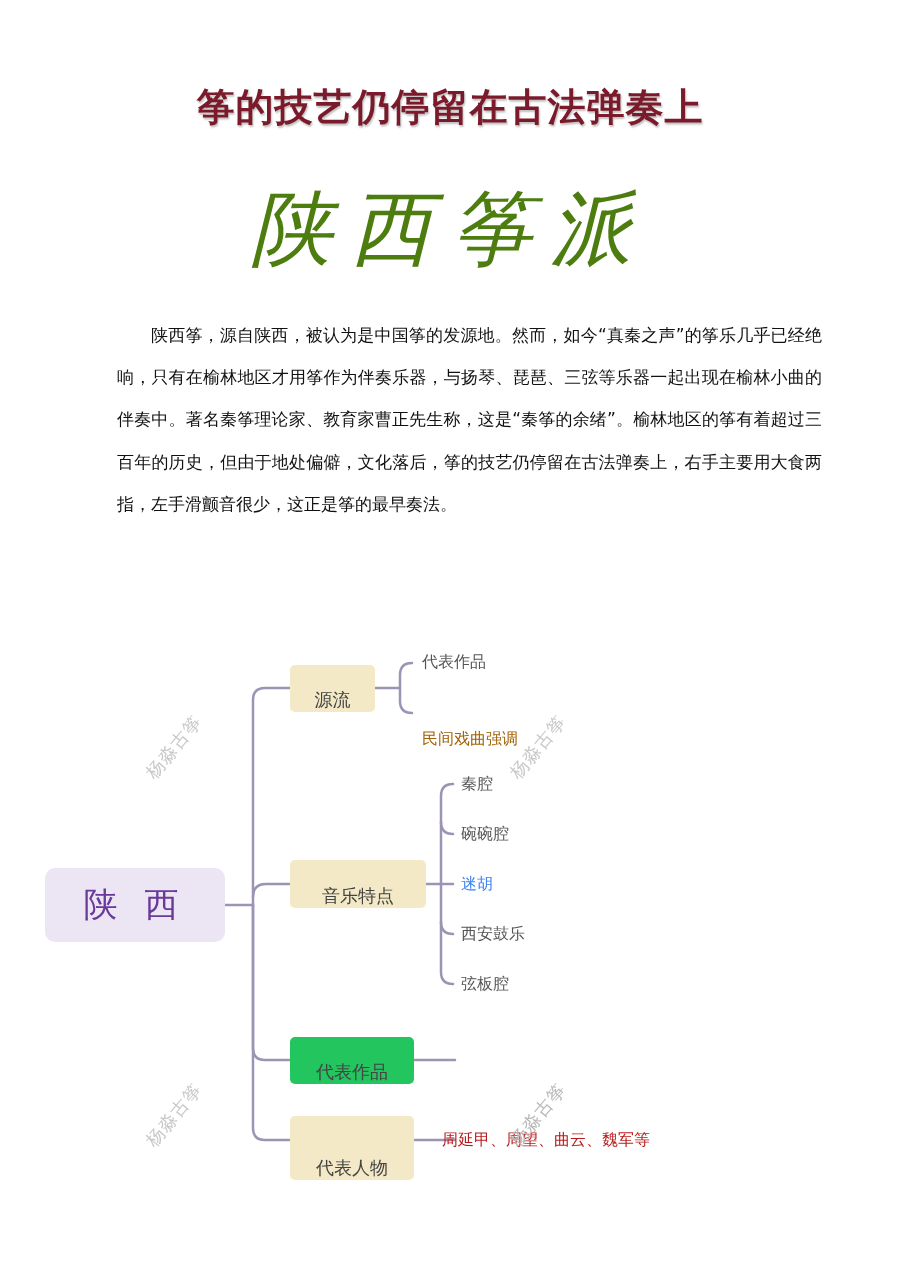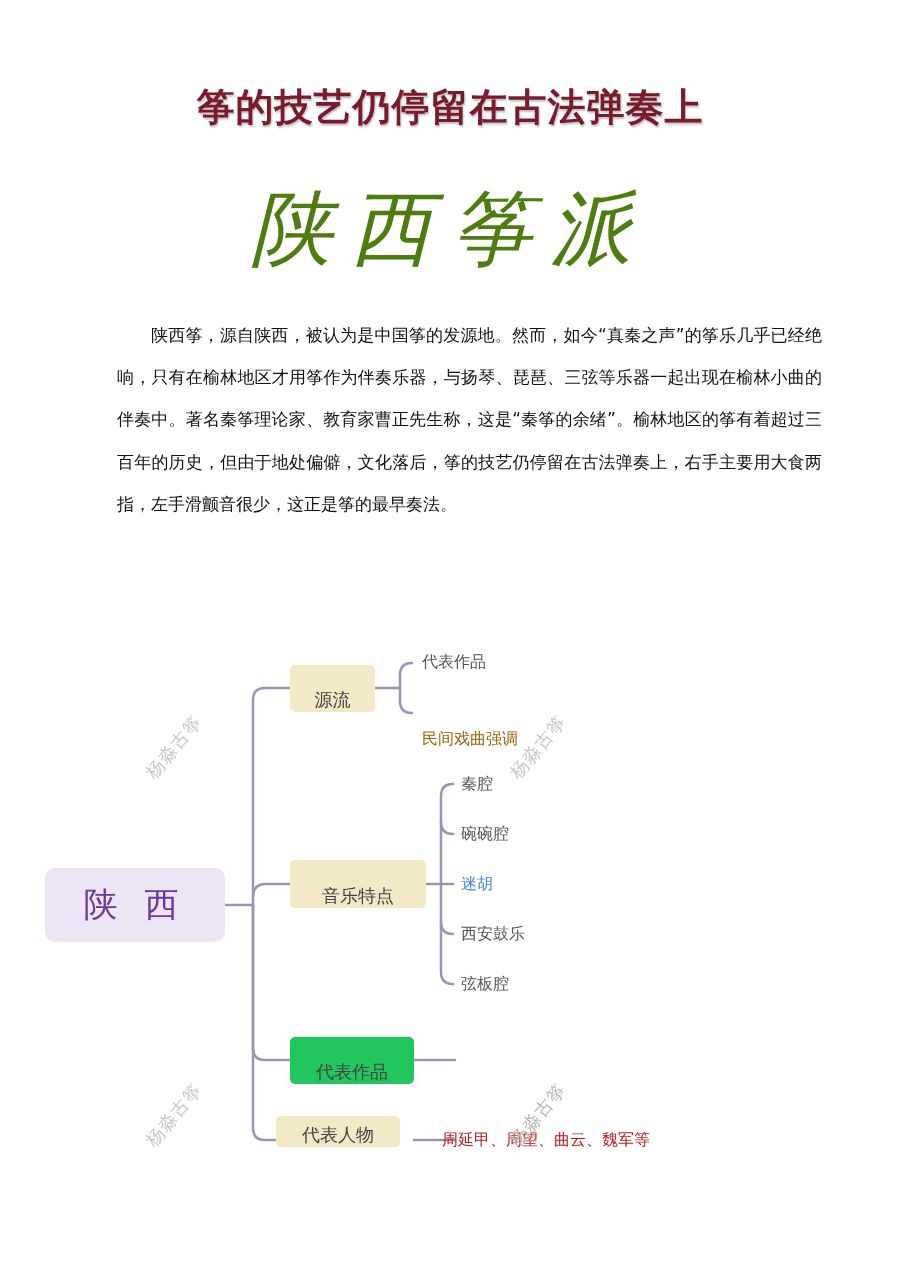--- a/index.html
+++ b/index.html
@@ -73,21 +73,21 @@
   <div class="leaf" style="left:461px;top:774px;color:#555555;">秦腔</div>
   <div class="leaf" style="left:461px;top:824px;color:#555555;">碗碗腔</div>
   <div class="leaf" style="left:461px;top:874px;color:#3b82f6;">迷胡</div>
   <div class="leaf" style="left:461px;top:924px;color:#555555;">西安鼓乐</div>
   <div class="leaf" style="left:461px;top:974px;color:#555555;">弦板腔</div>
 
   <div class="branch" style="left:290px;top:1037px;width:124px;height:47px;background:#22c55e;color:#444444;font-family:Liberation Mono, monospace;">
     <span>代表作品</span>
   </div>
 
-  <div class="branch" style="left:276px;top:1116px;width:124px;height:31px;background:#f3e9c6;color:#444444;">
+  <div class="branch" style="left:290px;top:1116px;width:124px;height:64px;background:#f3e9c6;color:#444444;">
     <span>代表人物</span>
   </div>
   <div class="leaf" style="left:442px;top:1130px;color:#b91c1c;">周延甲、周望、曲云、魏军等</div>
 
   <div class="wm" style="left:136px;top:735px;color:#c8c8c8;">杨淼古筝</div>
   <div class="wm" style="left:500px;top:735px;color:#c8c8c8;">杨淼古筝</div>
   <div class="wm" style="left:136px;top:1103px;color:#c8c8c8;">杨淼古筝</div>
   <div class="wm" style="left:500px;top:1103px;color:#b8b8b8;">杨淼古筝</div>
 </div>
 

